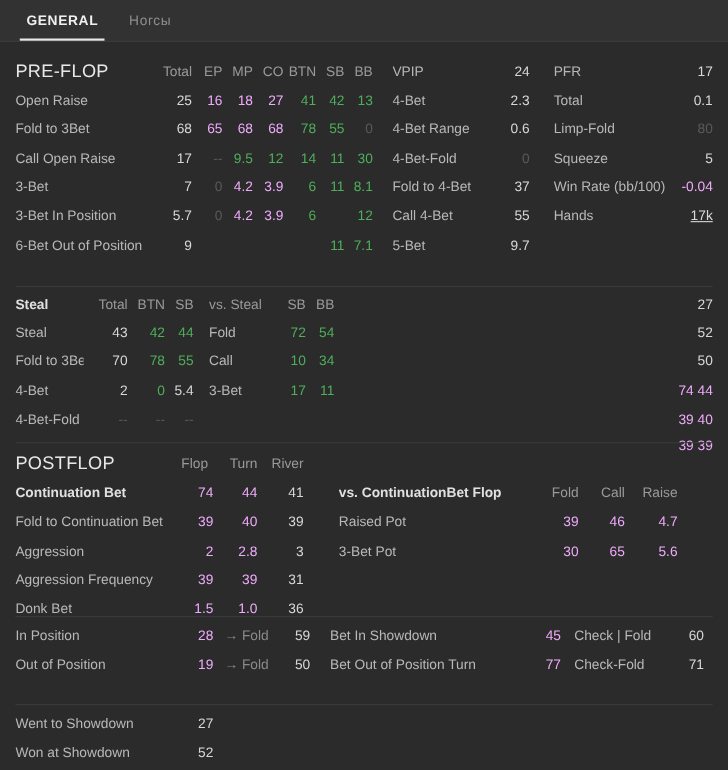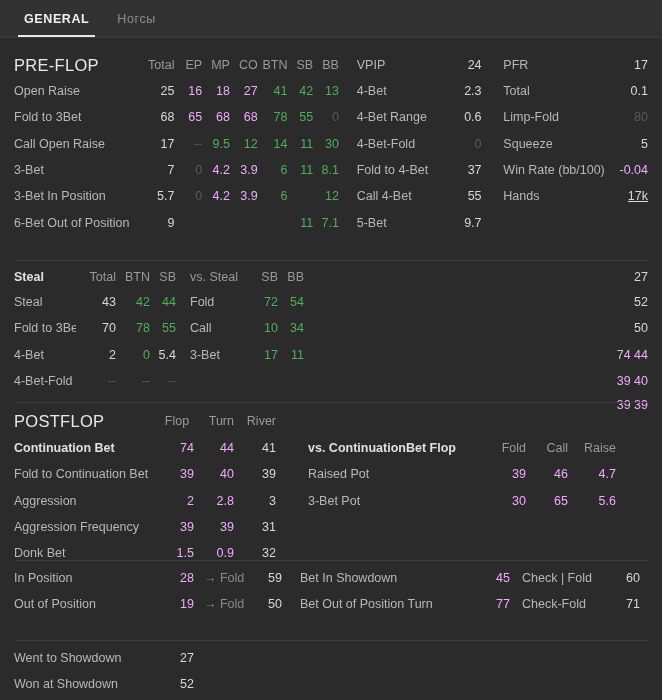--- a/index.html
+++ b/index.html
@@ -345,22 +345,22 @@
       <div class="row">
         <div class="lbl" style="width:146px;">Aggression Frequency</div>
         <div class="val red" style="width:34px;">39</div>
         <div class="val red" style="width:40px;">39</div>
         <div class="val white" style="width:42px;">31</div>
       </div>
 
       <div class="row">
         <div class="lbl" style="width:146px;">Donk Bet</div>
         <div class="val red" style="width:34px;">1.5</div>
-        <div class="val red" style="width:40px;">0.9</div>
-        <div class="val white" style="width:42px;">32</div>
+        <div class="val red" style="width:40px;">1.0</div>
+        <div class="val white" style="width:42px;">36</div>
       </div>
     </div>
 
     <div class="abs" style="left:14px; top:518px; width:634px;">
       <div class="divider"></div>
 
 
       <div class="row">
         <div class="lbl" style="width:146px;">In Position</div>
         <div class="val red" style="width:34px;">28</div>

